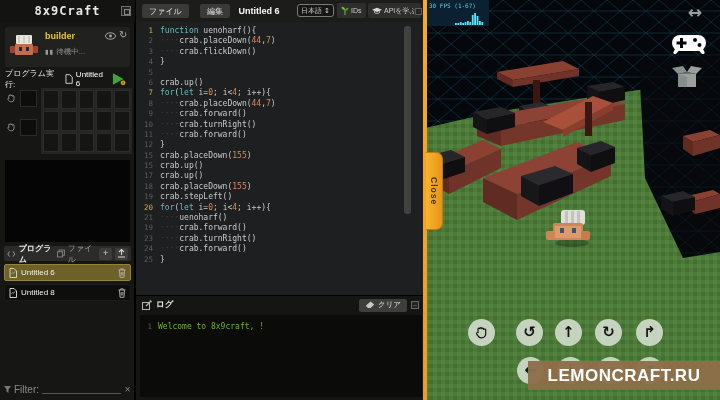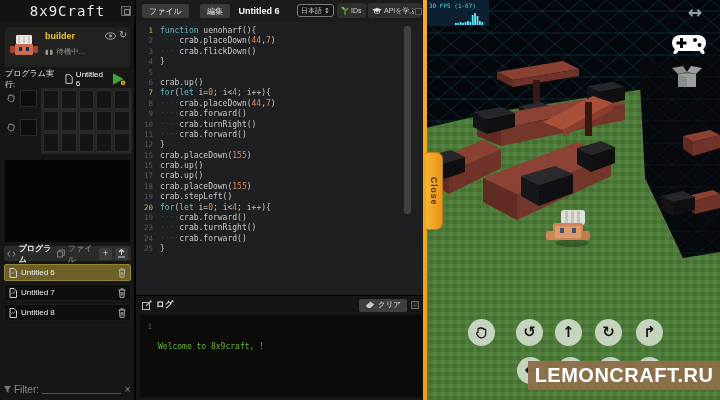--- a/index.html
+++ b/index.html
@@ -7,21 +7,21 @@
   #screen {
     position:relative; width:720px; height:400px; overflow:hidden;
     background:#101010; font-family:"Liberation Sans", sans-serif;
     -webkit-font-smoothing:antialiased;
   }
   .abs { position:absolute; }
 
   
   #sidebar { left:0; top:0; width:135px; height:400px; background:#161614; border-right:1px solid #000; }
   #logo-bar { left:0; top:0; width:135px; height:22px; background:#131311; display:flex; align-items:center; justify-content:center; }
-  #logo-text { color:#e8e8e6; font-family:"DejaVu Sans Mono", monospace; font-weight:normal; font-size:14px; letter-spacing:1px; }
+  #logo-text { color:#e8e8e6; font-family:"DejaVu Sans Mono", monospace; font-weight:bold; font-size:12px; letter-spacing:1px; }
   #logo-collapse { left:121px; top:6px; width:10px; height:10px; border:1px solid #6e6e6c; background:#222; }
   #logo-collapse::after { content:""; position:absolute; left:2px; top:2px; width:4px; height:4px; border:1px solid #888; }
 
   #builder-card { left:5px; top:27px; width:125px; height:40px; background:#21211f; border-radius:3px; }
   #builder-avatar { left:4px; top:5px; }
   #builder-name { left:40px; top:4px; color:#e9c53b; font-size:9px; font-weight:bold; }
   #builder-eye { left:100px; top:5px; }
   #builder-refresh { left:114px; top:2px; color:#a8a8a6; font-size:10px; font-family:"DejaVu Sans",sans-serif; }
   #builder-status { left:40px; top:20px; color:#8f8f8d; font-size:7.5px; }
   .pause-bars { color:#9a9a98; font-size:6.5px; letter-spacing:1px; }
@@ -78,42 +78,42 @@
 
   
   #log-panel { left:135px; top:295px; width:290px; height:105px; background:#151513; border-left:1px solid #000; border-top:1px solid #000; }
   #log-header { position:absolute; left:0; top:0; width:100%; height:18px; display:flex; align-items:center; gap:4px; padding:0 6px;text-align:center; }
   #log-title { color:#e6e6e4; font-size:8.5px; font-weight:bold; }
   #log-clear-btn { margin-left:auto; height:13px; background:#3e3e3c; border-radius:2px; color:#e0e0de; font-size:7.5px; display:flex; align-items:center; gap:3px; padding:0 6px; }
   #log-collapse { width:8px; height:8px; border:1px solid #6a6a68; background:#242422; display:flex; align-items:center; justify-content:center; color:#999; font-size:6px; line-height:1; }
   #log-content { position:absolute; left:4px; top:19px; width:282px; height:82px; background:#0b0b09; }
   .log-line { display:flex; margin-top:7px; font-family:"DejaVu Sans Mono", monospace; }
   .log-line .lnum { width:18px; text-align:right; color:#5d5d5b; font-size:7.5px; padding-right:6px; flex:none; }
-  .log-line .ltext { color:#6db32c; font-size:8px;margin-top:20px; }
+  .log-line .ltext { color:#6db32c; font-size:8px; }
 
   
   #game { left:425px; top:0; width:295px; height:400px; background:#04070b; overflow:hidden; }
   #scene-svg { position:absolute; left:0; top:0; }
   #fps-widget { left:2px; top:0; width:62px; height:26px; background:#0b2030; }
   #fps-label { position:absolute; left:2px; top:2px; color:#55d7ea; font-size:6px; font-family:"DejaVu Sans Mono", monospace; white-space:nowrap; }
   #fps-bars { position:absolute; left:2px; bottom:1px; }
   #resize-icon { right:18px; top:2px; color:#9aa09e; font-size:17px; font-family:"DejaVu Sans",sans-serif; font-weight:bold; }
   #gamepad-icon { right:14px; top:32px; }
   #box-icon { right:18px; top:64px; }
 
   #close-strip { left:423px; top:0; width:4px; height:400px; background:linear-gradient(#f7ac24,#ef9d1c); z-index:40; }
   #close-tab { left:426px; top:152px; width:17px; height:78px; background:linear-gradient(90deg,#f8b42f,#e8931a); border-radius:0 7px 7px 0; border:1px solid #c07d10; border-left:none; z-index:41; display:flex; align-items:center; justify-content:center; }
   #close-tab span { writing-mode:vertical-rl; color:#4a3508; font-size:8.5px; font-weight:bold; letter-spacing:1px; }
 
   .ctl-btn { position:absolute; width:27px; height:27px; border-radius:50%; background:rgba(228,234,225,.8);
     display:flex; align-items:center; justify-content:center; color:#141414; font-size:15px; font-weight:bold;
     font-family:"DejaVu Sans", sans-serif; z-index:20; line-height:1; }
   #watermark { left:103px; top:361px; width:192px; height:29px; background:rgba(141,110,73,.96); z-index:30;
     display:flex; align-items:center; justify-content:center; }
-  #watermark span { color:#fff; font-size:20px; font-weight:bold; letter-spacing:.5px; }
+  #watermark span { color:#fff; font-size:17px; font-weight:bold; letter-spacing:.5px; }
 </style>
 </head>
 <body>
 
 <div id="screen">
 
   <div id="sidebar" class="abs">
 
     <div id="logo-bar" class="abs">
       <span id="logo-text">8x9Craft</span>
@@ -202,30 +202,20 @@
       </div>
     </div>
 
     <div id="file-list" class="abs">
         <div class="file-row selected">
           <svg width="8" height="10" viewBox="0 0 8 10">
             <path d="M1 .5h4l2.5 2.5v6.5h-6.5z" fill="none" stroke="#cfcfcd" stroke-width="1"></path>
             <path d="M2.5 6 l1.2-1.5 1 .8 1.3-2" fill="none" stroke="#8fb3d9" stroke-width=".8"></path>
           </svg>
           <span class="fname">Untitled 6</span>
-          <svg width="8" height="10" viewBox="0 0 8 10">
-            <path d="M.5 2 h7 M2.8 2 V.8 h2.4 V2 M1.5 2 l.5 7.3 h4 l.5 -7.3 M3.2 4 v3.5 M4.8 4 v3.5" fill="none" stroke="#b5b5b3" stroke-width=".9"></path>
-          </svg>
-        </div>
-        <div class="file-row">
-          <svg width="8" height="10" viewBox="0 0 8 10">
-            <path d="M1 .5h4l2.5 2.5v6.5h-6.5z" fill="none" stroke="#cfcfcd" stroke-width="1"></path>
-            <path d="M2.5 6 l1.2-1.5 1 .8 1.3-2" fill="none" stroke="#8fb3d9" stroke-width=".8"></path>
-          </svg>
-          <span class="fname">Untitled 7</span>
           <svg width="8" height="10" viewBox="0 0 8 10">
             <path d="M.5 2 h7 M2.8 2 V.8 h2.4 V2 M1.5 2 l.5 7.3 h4 l.5 -7.3 M3.2 4 v3.5 M4.8 4 v3.5" fill="none" stroke="#b5b5b3" stroke-width=".9"></path>
           </svg>
         </div>
         <div class="file-row">
           <svg width="8" height="10" viewBox="0 0 8 10">
             <path d="M1 .5h4l2.5 2.5v6.5h-6.5z" fill="none" stroke="#cfcfcd" stroke-width="1"></path>
             <path d="M2.5 6 l1.2-1.5 1 .8 1.3-2" fill="none" stroke="#8fb3d9" stroke-width=".8"></path>
           </svg>
           <span class="fname">Untitled 8</span>
@@ -284,20 +274,21 @@
         <div class="cl"><span class="gut">9</span><span class="src"><span class="ind">····</span>crab.forward()</span></div>
         <div class="cl"><span class="gut">10</span><span class="src"><span class="ind">····</span>crab.turnRight()</span></div>
         <div class="cl"><span class="gut">11</span><span class="src"><span class="ind">····</span>crab.forward()</span></div>
         <div class="cl"><span class="gut">12</span><span class="src">}</span></div>
         <div class="cl"><span class="gut">15</span><span class="src">crab.placeDown(<span class="nm">155</span>)</span></div>
         <div class="cl"><span class="gut">15</span><span class="src">crab.up()</span></div>
         <div class="cl"><span class="gut">17</span><span class="src">crab.up()</span></div>
         <div class="cl"><span class="gut">18</span><span class="src">crab.placeDown(<span class="nm">155</span>)</span></div>
         <div class="cl"><span class="gut">19</span><span class="src">crab.stepLeft()</span></div>
         <div class="cl"><span class="gut acc">20</span><span class="src"><span class="kw">for</span>(<span class="kw">let</span> i=<span class="nm">0</span>; i&lt;<span class="nm">4</span>; i++){</span></div>
+        <div class="cl"><span class="gut">21</span><span class="src"><span class="ind">····</span>uenoharf()</span></div>
         <div class="cl"><span class="gut">19</span><span class="src"><span class="ind">····</span>crab.forward()</span></div>
         <div class="cl"><span class="gut">23</span><span class="src"><span class="ind">····</span>crab.turnRight()</span></div>
         <div class="cl"><span class="gut">24</span><span class="src"><span class="ind">····</span>crab.forward()</span></div>
         <div class="cl"><span class="gut">25</span><span class="src">}</span></div>
       </div>
   </div>
   <div id="code-scrollbar" class="abs"></div>
 
   <div id="log-panel" class="abs">
     <div id="log-header">

